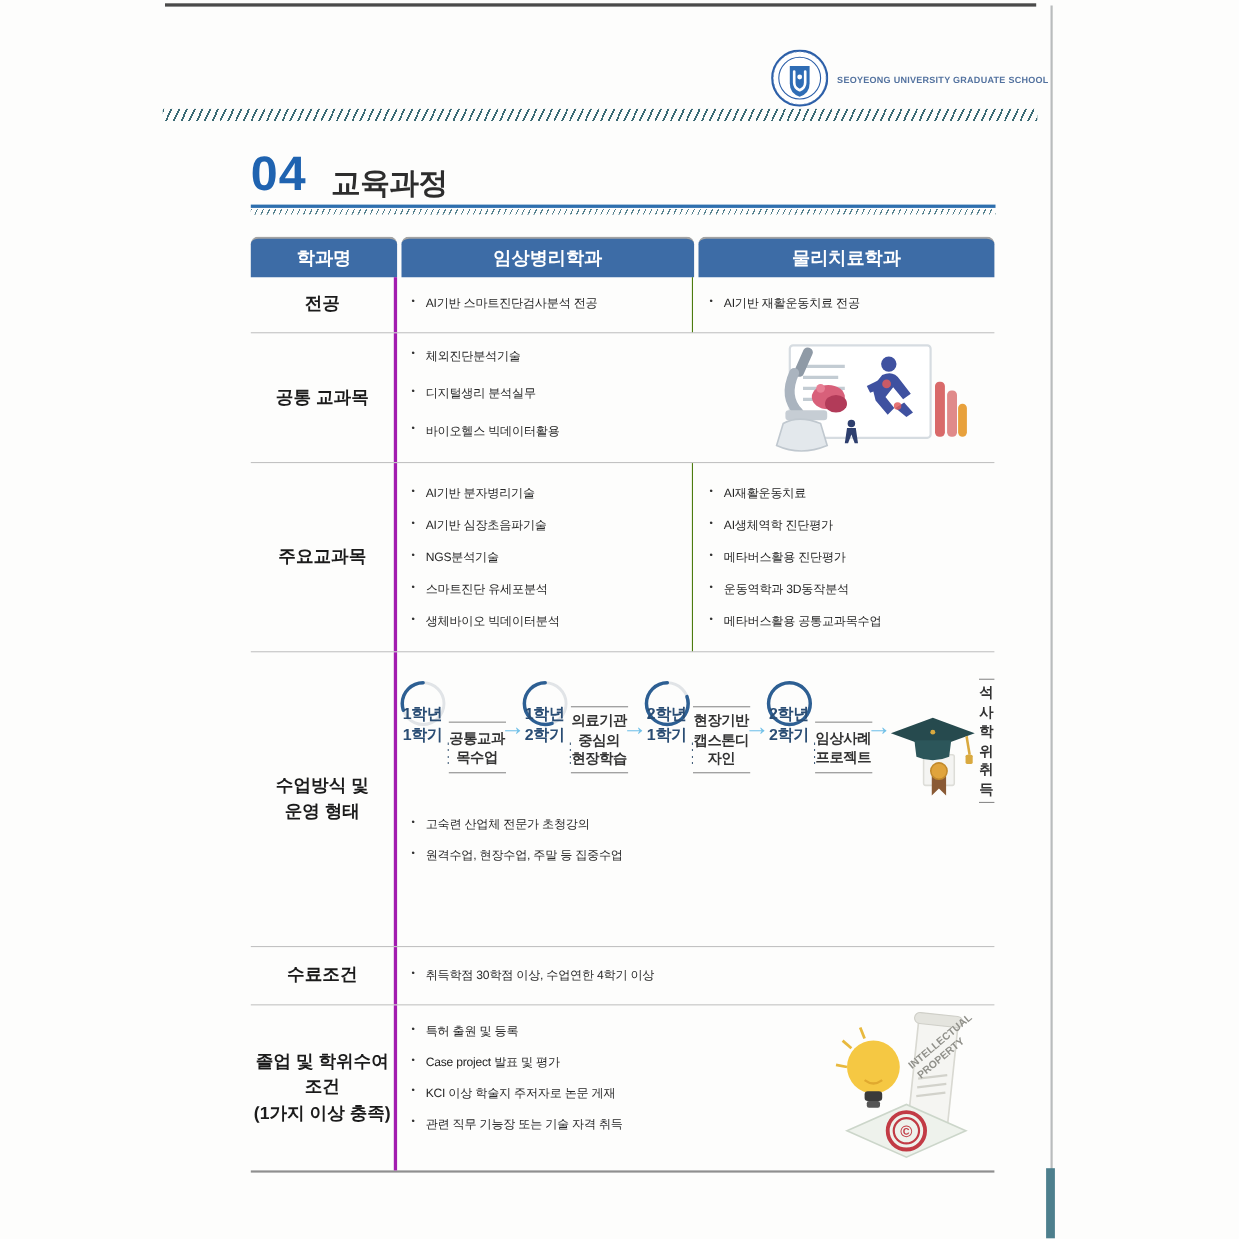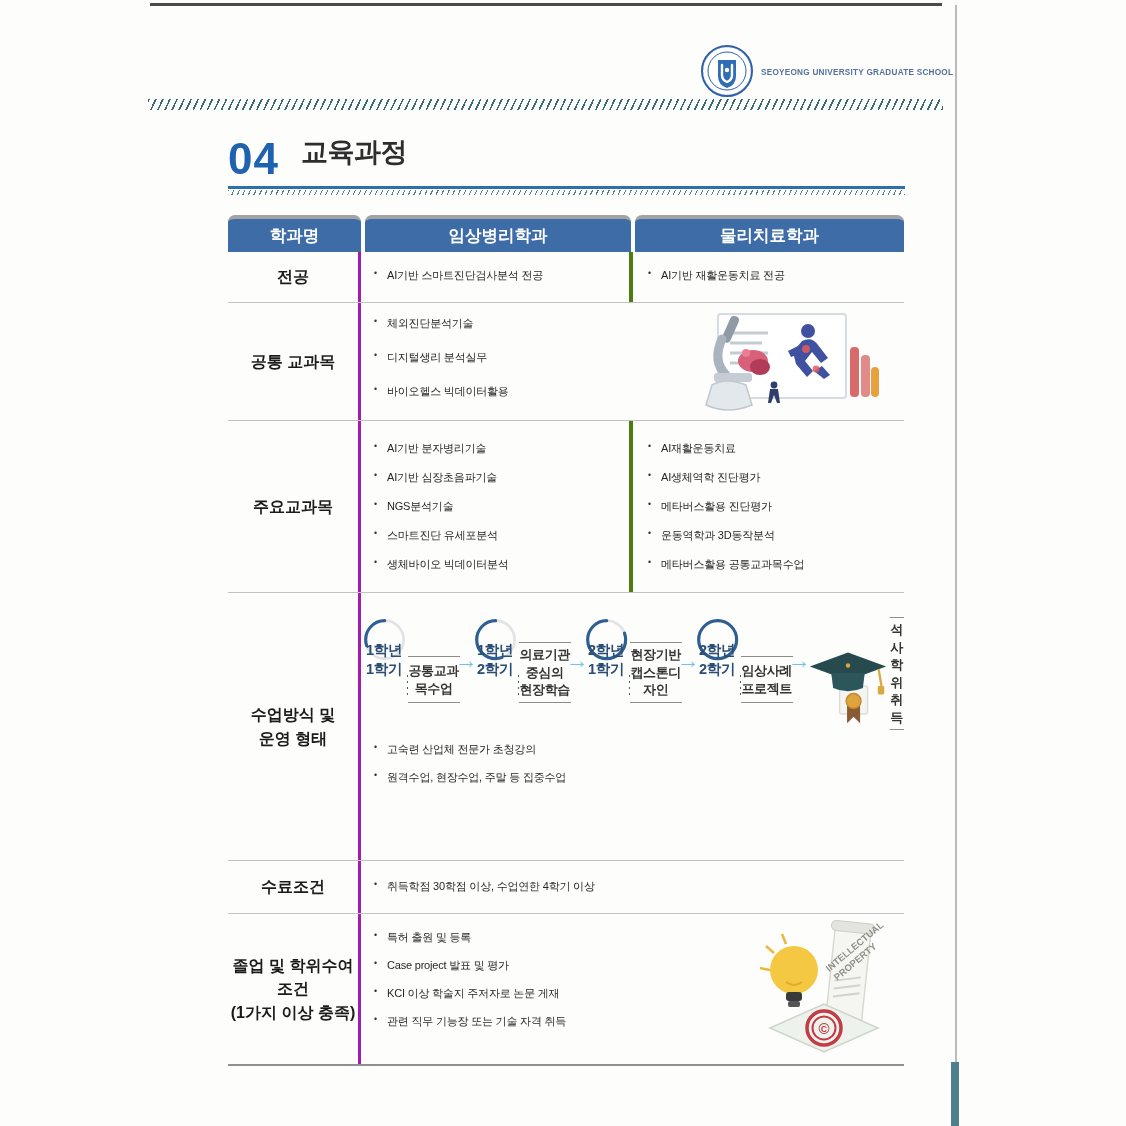--- a/index.html
+++ b/index.html
@@ -16,45 +16,45 @@
   
   .masthead { position:absolute; left:701px; top:45px; display:flex; align-items:center; gap:8px; }
   .logo { width:52px; height:52px; }
   .uni-name { font-size:23px; font-weight:700; color:#2c5fa8; letter-spacing:-0.5px; }
   .uni-sub  { font-size:8.2px; font-weight:700; color:#53729f; letter-spacing:0.25px; margin-top:2px; }
 
   .hatch-rule { position:absolute; left:148px; top:99px; width:795px; height:11px;
     background:repeating-linear-gradient(115deg,#3a6a74 0px,#3a6a74 1.6px,transparent 1.6px,transparent 6.4px); }
 
   
-  .section-heading { position:absolute; left:228px; top:134px; display:flex; align-items:flex-start; gap:22px; }
+  .section-heading { position:absolute; left:228px; top:134px; display:flex; align-items:flex-end; gap:22px; }
   .sec-num   { font-size:44px; font-weight:800; color:#1f63b0; letter-spacing:1px; }
   .sec-title { font-size:27px; font-weight:800; color:#2d2d2d; letter-spacing:-0.5px; }
   .heading-rule { position:absolute; left:228px; top:186px; width:677px; height:8px; }
   .heading-rule .solid { height:3px; background:#2e6fae; }
   .heading-rule .hatch { height:5px; margin-top:1px;
     background:repeating-linear-gradient(115deg,#56828f 0,#56828f 1px,transparent 1px,transparent 5px); }
 
   
   .table { position:absolute; left:228px; top:215px; width:676px; }
   .thead { display:flex; gap:4px; height:37px; }
   .th { background:#3d6ca6; color:#fff; font-size:16.5px; font-weight:700;
         display:flex; align-items:center; justify-content:center;
-        border-radius:7px 7px 0 0; border-top:4px solid #a3a3a3; }
+        border-radius:7px 7px 0 0; border-top:2px solid #a3a3a3; }
   .th.c1 { width:133px; } .th.c2 { width:266px; } .th.c3 { flex:1; }
 
   .row { display:flex; border-bottom:1px solid #c2c2c2; }
   .row:last-child { border-bottom:2px solid #8f8f8f; }
   .label-cell { width:133px; flex:0 0 133px; border-right:3px solid #a21caf;
       display:flex; flex-direction:column; align-items:center; justify-content:center;
       font-size:16px; font-weight:700; color:#1b1b1b; text-align:center; line-height:1.45; }
   .cell { position:relative; }
   .cell.col2 { width:268px; flex:0 0 268px; }
   .cell.col3 { flex:1; }
-  .cell.divided { border-left:4px solid #4d7c0f; }
+  .cell.divided { border-left:1px solid #4d7c0f; }
   .cell.full { flex:1; }
 
   ul.bullets { list-style:none; }
   ul.bullets li { position:relative; padding-left:14px; font-size:11px; color:#262626; letter-spacing:-0.2px; }
   ul.bullets li::before { content:"•"; position:absolute; left:1px; top:0; font-size:0.8em; color:#333; }
 
   .row-major      { height:51px;  }
   .row-major ul.bullets { padding:16px 0 0 12px; }
   .row-common     { height:118px; }
   .row-common ul.bullets { padding:13px 0 0 12px; }

